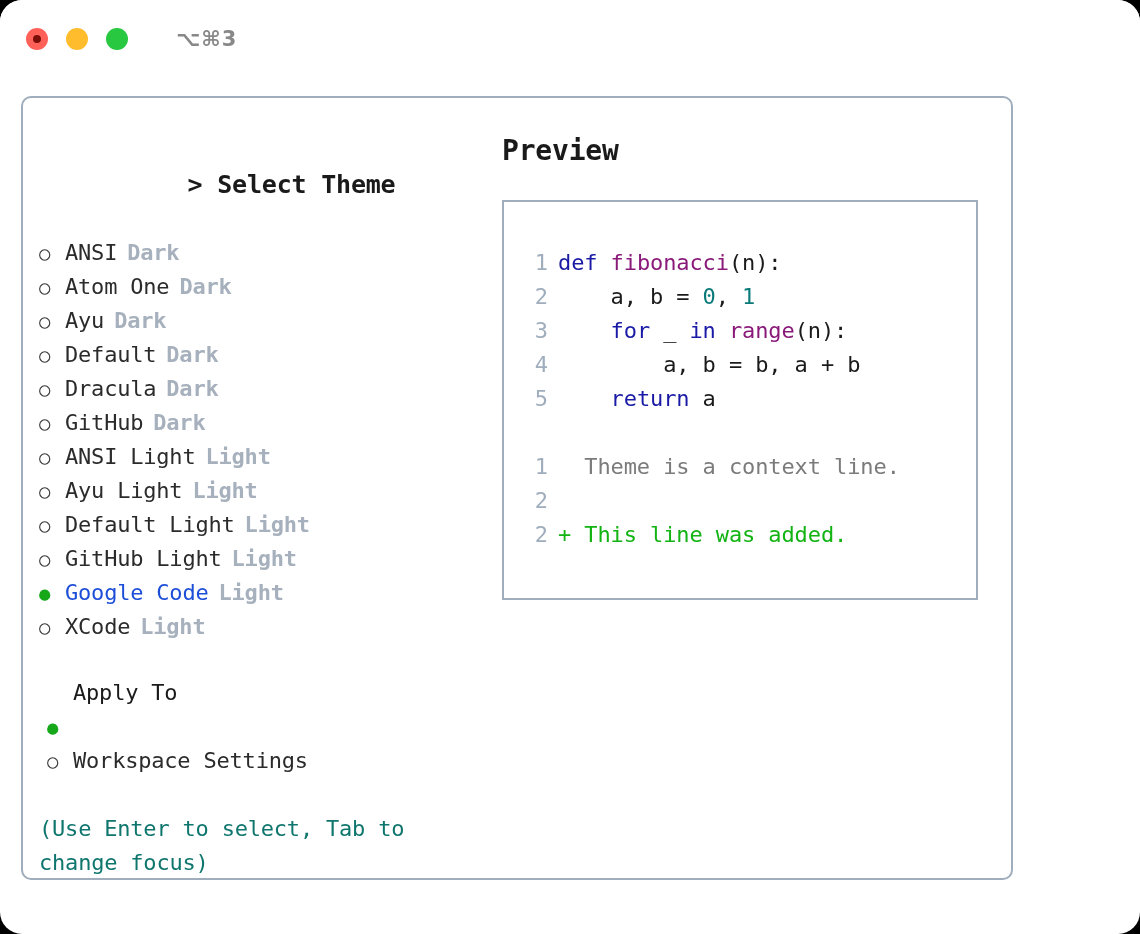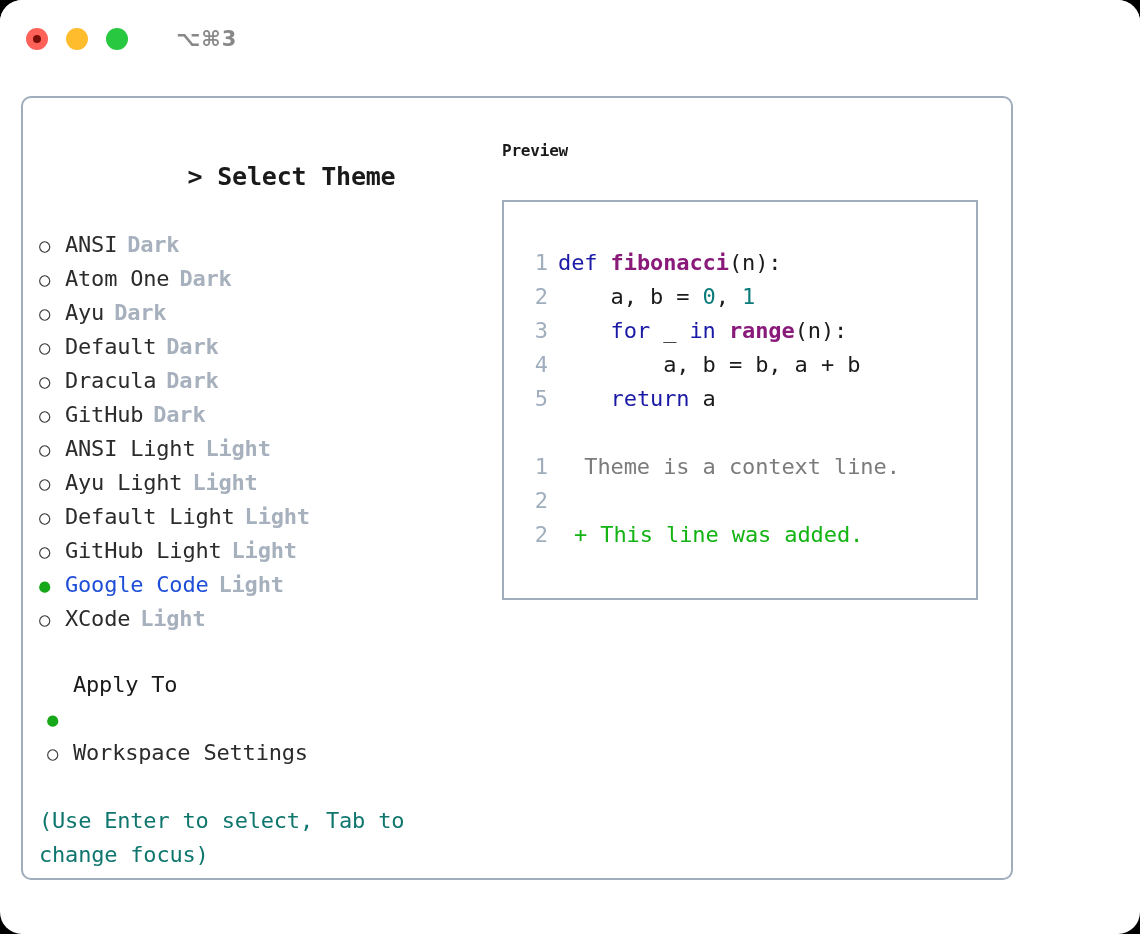--- a/index.html
+++ b/index.html
@@ -79,21 +79,21 @@
 
   #panel-columns {
     position: absolute;
     left: 0; top: 0;
     width: 100%; height: 100%;
   }
 
   
   #theme-column {
     position: absolute;
-    left: 16px; top: 28px;
+    left: 16px; top: 36px;
     width: 452px;
   }
 
   .section-heading {
     font-size: 25px;
     font-weight: 700;
     color: #1a1a1a;
     line-height: 34px;
     white-space: pre;
     letter-spacing: -0.2px;
@@ -143,21 +143,21 @@
     letter-spacing: -0.2px;
   }
 
   
   #preview-column {
     position: absolute;
     left: 479px; top: 36px;
     width: 490px;
   }
   #preview-heading {
-    font-size: 16px;
+    font-size: 28px;
     font-weight: 700;
     color: #1a1a1a;
     line-height: 34px;
     letter-spacing: -0.2px;
   }
   #preview-box {
     margin-top: 32px;
     width: 476px;
     height: 400px;
     border: 2px solid #9fadbd;
@@ -177,28 +177,28 @@
     width: 54px;
     flex: 0 0 54px;
     text-align: right;
     padding-right: 10px;
     box-sizing: border-box;
     color: #9fadbd;
   }
   .code-text { color: #1a1a1a; }
 
   .tok-kw    { color: #1a1aa6; }
-  .tok-fn    { color: #8a1a7a; font-weight: bold; }
+  .tok-fn    { color: #8a1a7a; }
   .tok-num   { color: #0b7a7a; }
   .tok-plain { color: #1a1a1a; }
 
   .diff-gap { height: 34px; }
   .diff-context { color: #7b7b7b; }
   .diff-del     { color: #c41a1a; }
-  .diff-add     { color: #12b312; margin-left: 16px; }
+  .diff-add     { color: #12b312; }
 </style>
 </head>
 <body>
 
 <div id="app-window">
 
   <div id="titlebar">
     <div class="traffic-lights">
       <span class="dot dot-close"></span>
       <span class="dot dot-min"></span>

